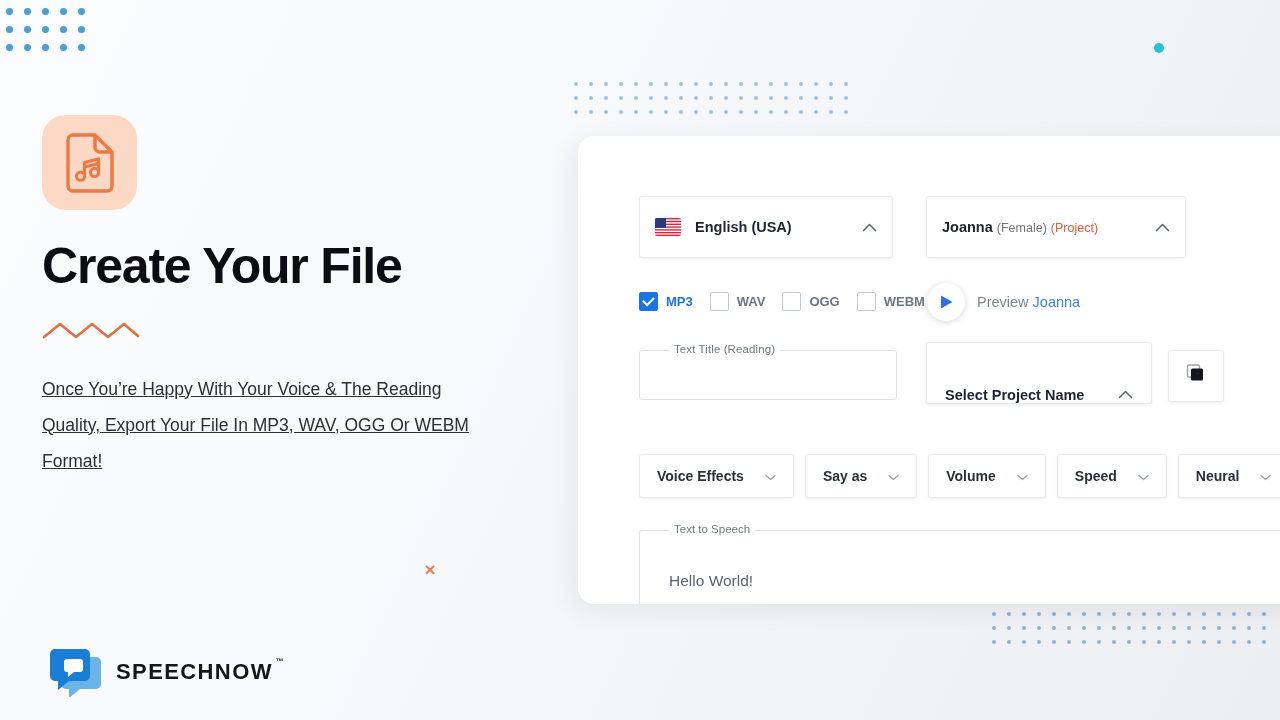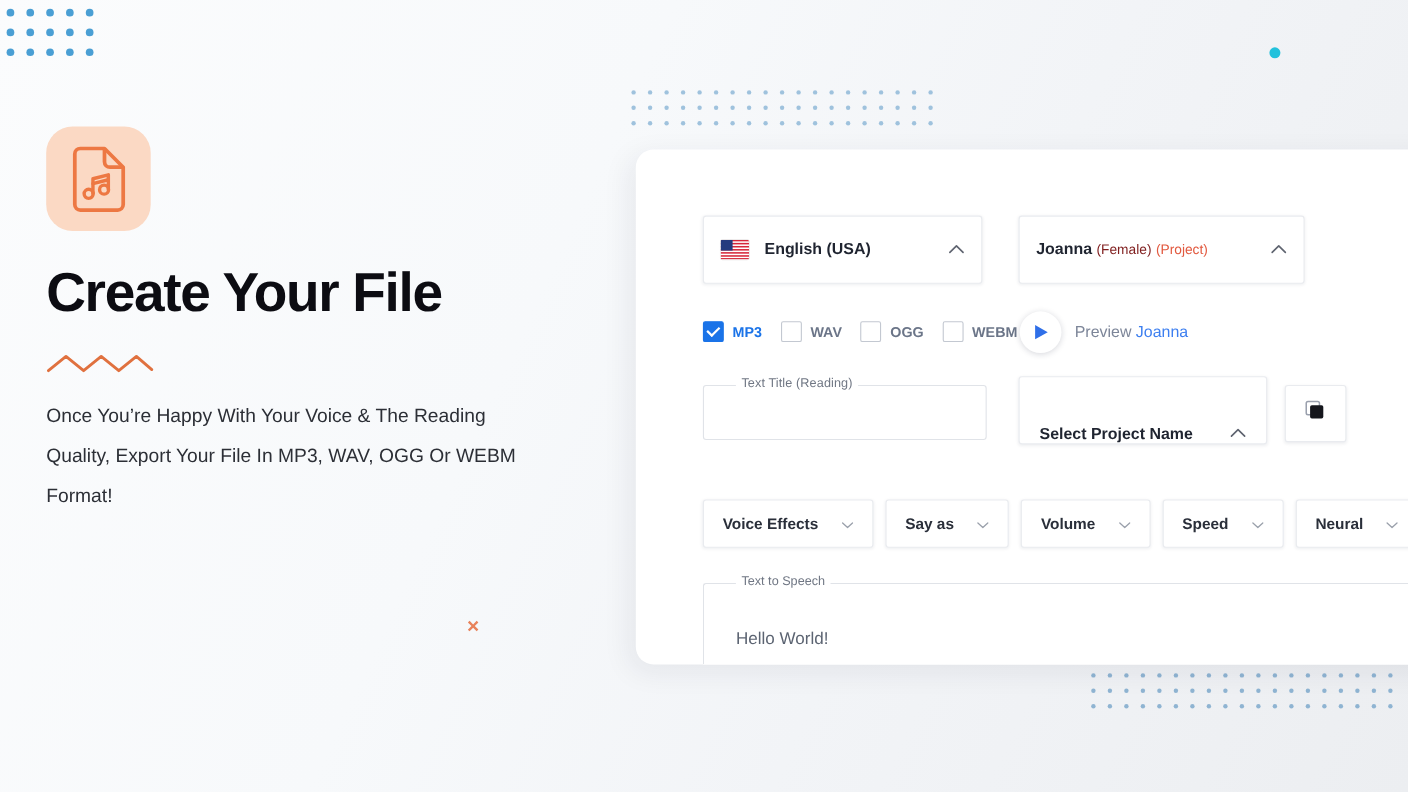--- a/index.html
+++ b/index.html
@@ -58,25 +58,26 @@
     font-size: 50px;
     font-weight: 800;
     letter-spacing: -1.2px;
     color: #0c0c12;
     line-height: 1.05;
   }
 
   #zigzag { margin-top: 28px; display: block; }
 
   #hero-desc {
-    margin-top: 21px;
+    margin-top: 32px;
     font-size: 17.5px;
     line-height: 36px;
     color: #2c2f36;
     max-width: 430px;
+    text-decoration: underline;
   }
 
   
   #brand {
     position: absolute; left: 47px; top: 647px;
     display: flex; align-items: center; gap: 13px;
   }
   #brand-name {
     font-size: 22px; font-weight: 800; letter-spacing: 1.4px; color: #15161c;
     position: relative;
@@ -112,21 +113,21 @@
     position: absolute; left: 348px; top: 60px;
     width: 260px; height: 62px;
     display: flex; align-items: center; padding: 0 15px;
   }
   .flag {
     width: 26px; height: 18px; border-radius: 2px; flex: 0 0 auto;
     position: relative; overflow: hidden; box-shadow: 0 0 0 .5px rgba(0,0,0,.12);
   }
   .select-label { flex: 1; font-size: 14.5px; font-weight: 600; color: #1f2430; }
   #lang-select .select-label { margin-left: 14px; }
-  .sub-gray { color: #7f1d1d; font-weight: 400; font-size: 12.5px; }
+  .sub-gray { color: #737373; font-weight: 400; font-size: 12.5px; }
   .sub-red  { color: #e2593f; font-weight: 400; font-size: 12.5px; }
   .chev { flex: 0 0 auto; margin-left: 8px; color: #5f6470; }
 
   
   #format-row {
     position: absolute; left: 61px; top: 156px;
     display: flex; align-items: center;
   }
   .fmt { display: flex; align-items: center; margin-right: 17px; }
   .cb {
@@ -367,20 +368,31 @@
 
     <h1 id="hero-title">Create Your File</h1>
 
     <svg id="zigzag" width="98" height="18" viewBox="0 0 98 18">
       <polyline points="2,16 18,3 34,16 50,3 66,16 82,3 96,15" fill="none" stroke="#e0713f" stroke-width="2.6" stroke-linecap="round" stroke-linejoin="round"></polyline>
     </svg>
 
     <p id="hero-desc">Once You’re Happy With Your Voice &amp; The Reading Quality, Export Your File In MP3, WAV, OGG Or WEBM Format!</p>
   </div>
 
+  <div id="brand">
+    <svg width="56" height="50" viewBox="0 0 56 50">
+      <path d="M12 6h30a5 5 0 0 1 5 5v22a5 5 0 0 1-5 5H26l-11 9V38h-3a5 5 0 0 1-5-5V11a5 5 0 0 1 5-5z" fill="#6bb4e8" transform="translate(7,4)"></path>
+      <path d="M8 2h30a5 5 0 0 1 5 5v22a5 5 0 0 1-5 5H22l-11 9V34H8a5 5 0 0 1-5-5V7a5 5 0 0 1 5-5z" fill="#1a7fd4"></path>
+      <path d="M20 12h13a3 3 0 0 1 3 3v7a3 3 0 0 1-3 3h-6l-6 5v-5h-1a3 3 0 0 1-3-3v-7a3 3 0 0 1 3-3z" fill="#ffffff"></path>
+    </svg>
+    <div id="brand-name">
+      <span>SPEECHNOW</span>
+      <span id="brand-tm">™</span>
+    </div>
+  </div>
 
   <div id="app-panel">
 
     <div class="card" id="lang-select">
       <span class="flag">
         <svg width="26" height="18" viewBox="0 0 26 18">
           <rect width="26" height="18" fill="#ffffff"></rect>
           <g fill="#d6273b">
             <rect y="0" width="26" height="1.4"></rect>
               <rect y="2.8" width="26" height="1.4"></rect>

